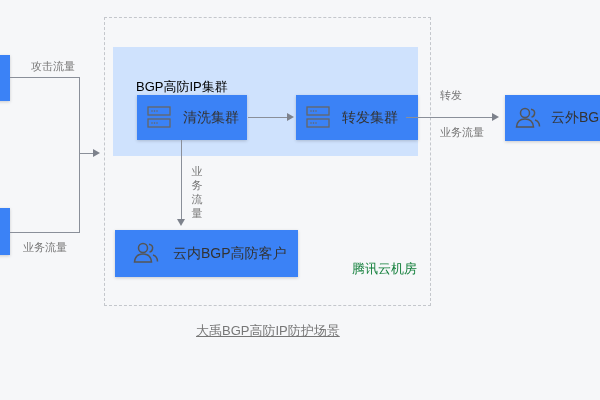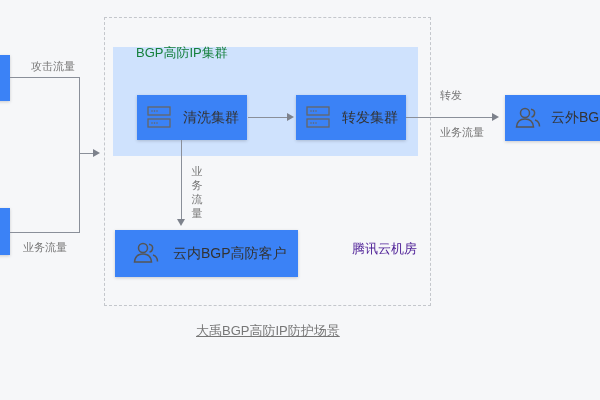--- a/index.html
+++ b/index.html
@@ -28,40 +28,40 @@
 
 <div class="hline" style="left:10px; top:77px; width:69px;"></div>
 <div class="hline" style="left:10px; top:232px; width:69px;"></div>
 <div class="vline" style="left:79px; top:77px; height:156px;"></div>
 <div class="hline" style="left:79px; top:153px; width:15px;"></div>
 <div class="arrow-r" style="left:93px; top:149px;"></div>
 
 <div class="abs dashed" style="left:104px; top:17px; width:325px; height:287px;"></div>
 
 <div class="abs cluster" style="left:113px; top:47px; width:305px; height:109px;"></div>
-<span class="abs" style="left:136px; top:44px; font-size:13px; color:#15803d;">BGP高防IP集群</span>
+<span class="abs" style="left:136px; top:78px; font-size:13px; color:#000000;">BGP高防IP集群</span>
 
 <div class="abs card" style="left:137px; top:95px; width:110px; height:45px;">
   <svg class="abs" style="left:10px; top:10px;" width="24" height="24" viewBox="0 0 24 24">
     <rect x="1" y="2" width="22" height="8" fill="none" stroke="#666" stroke-width="1.3"></rect>
     <rect x="1" y="14" width="22" height="8" fill="none" stroke="#666" stroke-width="1.3"></rect>
     <circle cx="5" cy="6" r="0.8" fill="#666"></circle>
       <circle cx="7.5" cy="6" r="0.8" fill="#666"></circle>
       <circle cx="10" cy="6" r="0.8" fill="#666"></circle>
     <circle cx="5" cy="18" r="0.8" fill="#666"></circle>
       <circle cx="7.5" cy="18" r="0.8" fill="#666"></circle>
       <circle cx="10" cy="18" r="0.8" fill="#666"></circle>
   </svg>
   <span class="abs node-text" style="left:46px; top:14px;">清洗集群</span>
 </div>
 
 <div class="hline" style="left:248px; top:117px; width:40px;"></div>
 <div class="arrow-r" style="left:287px; top:113px;"></div>
 
-<div class="abs card" style="left:296px; top:95px; width:110px; height:45px;">
+<div class="abs card" style="left:296px; top:95px; width:110px; height:45px;padding-left:12px;">
   <svg class="abs" style="left:10px; top:10px;" width="24" height="24" viewBox="0 0 24 24">
     <rect x="1" y="2" width="22" height="8" fill="none" stroke="#666" stroke-width="1.3"></rect>
     <rect x="1" y="14" width="22" height="8" fill="none" stroke="#666" stroke-width="1.3"></rect>
     <circle cx="5" cy="6" r="0.8" fill="#666"></circle>
       <circle cx="7.5" cy="6" r="0.8" fill="#666"></circle>
       <circle cx="10" cy="6" r="0.8" fill="#666"></circle>
     <circle cx="5" cy="18" r="0.8" fill="#666"></circle>
       <circle cx="7.5" cy="18" r="0.8" fill="#666"></circle>
       <circle cx="10" cy="18" r="0.8" fill="#666"></circle>
   </svg>
@@ -95,15 +95,15 @@
 <div class="abs card" style="left:115px; top:230px; width:183px; height:47px;">
   <svg class="abs" style="left:18px; top:11px;" width="26" height="24" viewBox="0 0 26 24">
     <circle cx="10" cy="7" r="4.5" fill="none" stroke="#555" stroke-width="1.5"></circle>
     <path d="M1.5 21 C2 15 6 13 10 13 C14 13 18 15 18.5 21 Z" fill="none" stroke="#555" stroke-width="1.5"></path>
     <path d="M16 3.2 C19 3.5 20 6 19.5 8 C19 10 17.5 11 16.5 11" fill="none" stroke="#555" stroke-width="1.5"></path>
     <path d="M20 14 C23 15 24.5 17.5 24.5 20.5" fill="none" stroke="#555" stroke-width="1.5"></path>
   </svg>
   <span class="abs node-text" style="left:58px; top:15px;">云内BGP高防客户</span>
 </div>
 
-<span class="abs" style="left:352px; top:240px; font-size:13px; color:#4c1d95;">腾讯云机房</span>
+<span class="abs" style="left:352px; top:260px; font-size:13px; color:#15803d;">腾讯云机房</span>
 
 <span class="abs" style="left:196px; top:322px; font-size:13px; color:#777;text-decoration:underline;">大禹BGP高防IP防护场景</span>
 
 </body></html>

